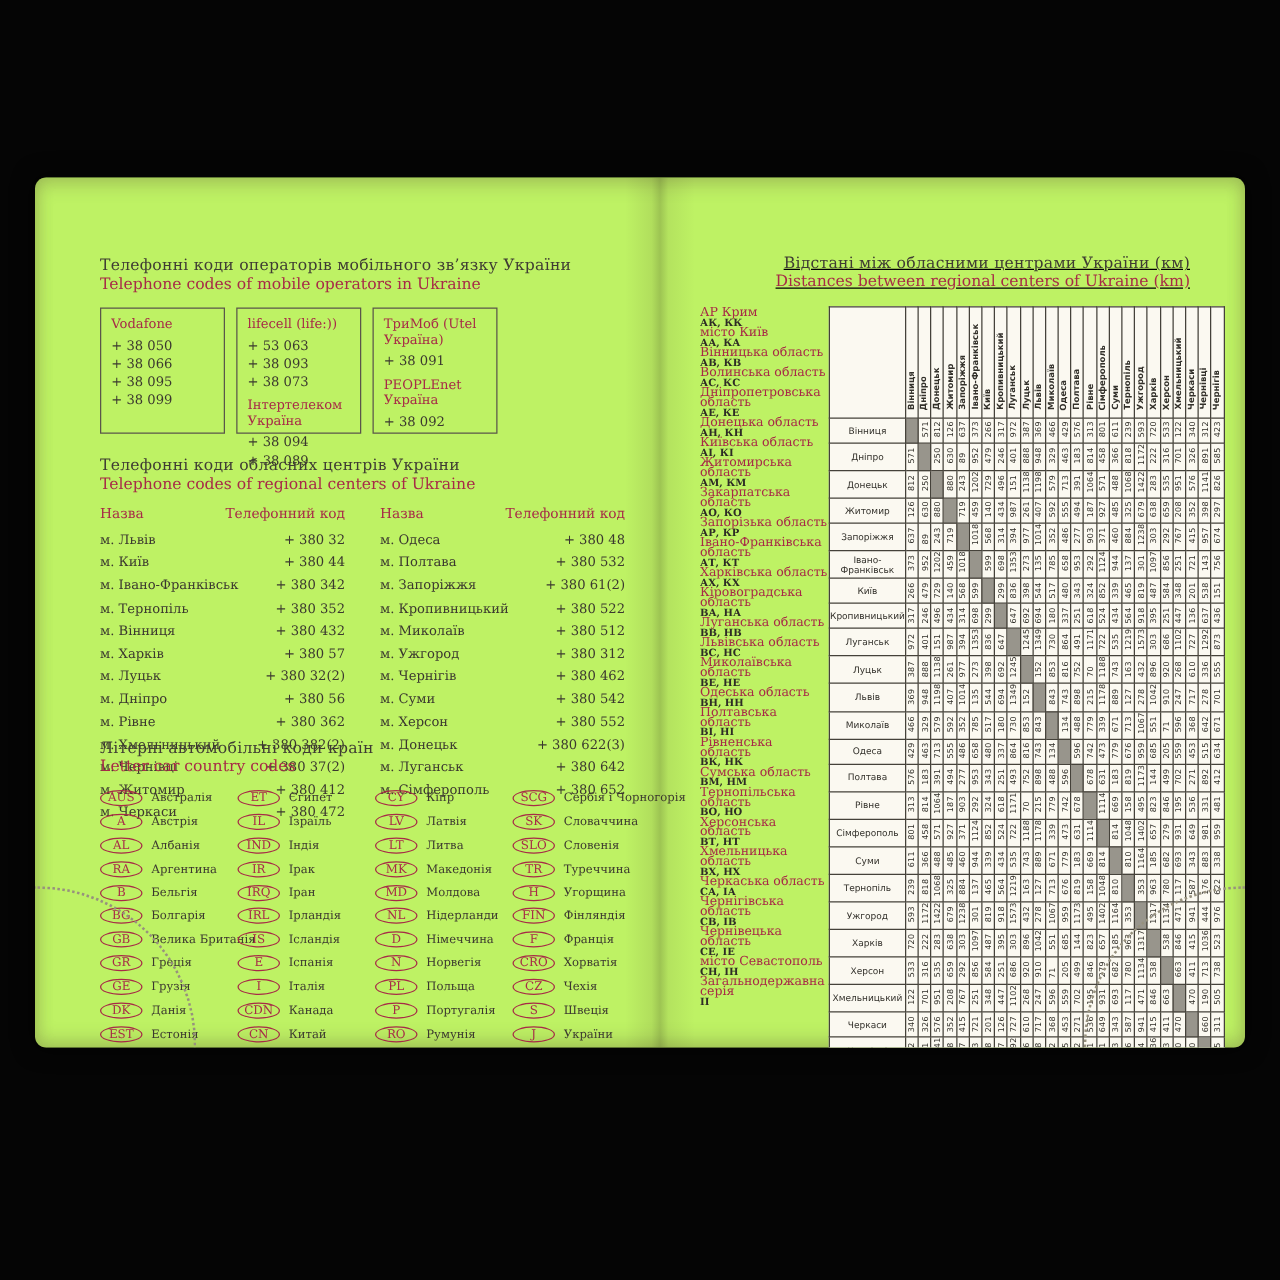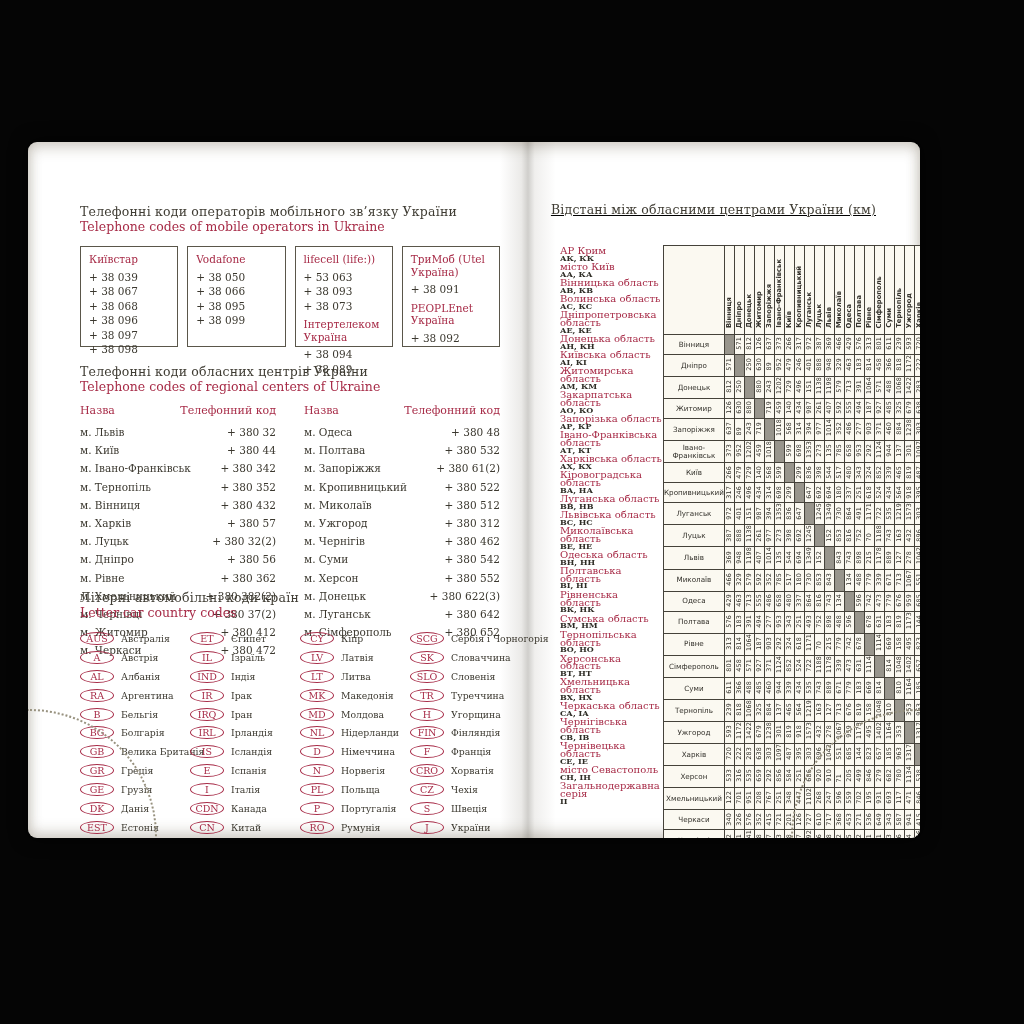--- a/index.html
+++ b/index.html
@@ -1,19 +1,19 @@
 <!DOCTYPE html>
 <html><head>
 <meta charset="utf-8">
 <style>
   html,body{margin:0;padding:0;}
   body{width:1024px;height:1024px;background:#050505;position:relative;
        font-family:"DejaVu Serif","Liberation Serif",serif;overflow:hidden;}
-  .spread{position:absolute;left:28px;top:142px;width:892px;height:696px;
-          background:#ffffff;border-radius:9px;overflow:hidden;
+  .spread{position:absolute;left:28px;top:142px;width:968px;height:696px;
+          background:#bef264;border-radius:9px;overflow:hidden;
           box-shadow:0 0 18px rgba(0,0,0,.8);}
   .gutter{position:absolute;left:472px;top:0;width:56px;height:100%;pointer-events:none;
           background:linear-gradient(90deg,rgba(60,50,30,0) 0%,rgba(60,50,30,.10) 38%,rgba(40,34,20,.22) 50%,rgba(60,50,30,.08) 62%,rgba(60,50,30,0) 100%);}
   .edge-shade{position:absolute;inset:0;pointer-events:none;
           box-shadow:inset 0 6px 14px rgba(90,80,55,.25), inset 0 -6px 14px rgba(90,80,55,.25);}
   .corner-arc{position:absolute;width:250px;height:250px;border:2px dotted #97917e;border-radius:50%;}
   .arc-left{left:-125px;bottom:-125px;}
   .arc-right{right:-125px;bottom:-125px;}
 
   .uk-title{font-size:12.5px;color:#3f3c33;letter-spacing:.2px;}
@@ -71,29 +71,20 @@
 <body>
 
 <div class="spread">
   <div class="edge-shade"></div>
 
   <div class="sec-mobile">
     <div class="uk-title">Телефонні коди операторів мобільного зв’язку України</div>
     <div class="en-title">Telephone codes of mobile operators in Ukraine</div>
     <div class="op-boxes" id="op-boxes">
         <div class="op-box">
-          <div class="op-name">Київстар</div>
-          <div class="op-code">+ 38 039</div>
-          <div class="op-code">+ 38 067</div>
-          <div class="op-code">+ 38 068</div>
-          <div class="op-code">+ 38 096</div>
-          <div class="op-code">+ 38 097</div>
-          <div class="op-code">+ 38 098</div>
-        </div>
-        <div class="op-box">
           <div class="op-name">Vodafone</div>
           <div class="op-code">+ 38 050</div>
           <div class="op-code">+ 38 066</div>
           <div class="op-code">+ 38 095</div>
           <div class="op-code">+ 38 099</div>
         </div>
         <div class="op-box">
           <div class="op-name">lifecell (life:))</div>
           <div class="op-code">+ 53 063</div>
           <div class="op-code">+ 38 093</div>
@@ -418,20 +409,21 @@
           <div class="cc-entry">
             <span class="cc-oval">J</span>
             <span class="cc-label">України</span>
           </div>
         </div>
       </div>
   </div>
 
   <div class="rp-title">
     <div class="uk-title">Відстані між обласними центрами України (км)</div>
+    <div class="en-title">Distances between regional centers of Ukraine (km)</div>
   </div>
 
   <div class="legend">
     <div class="legend-items" id="legend-items">
         <div class="legend-item">
           <div class="legend-region">АР Крим</div>
           <div class="legend-codes">АК, КК</div>
         </div>
         <div class="legend-item">
           <div class="legend-region">місто Київ</div>

